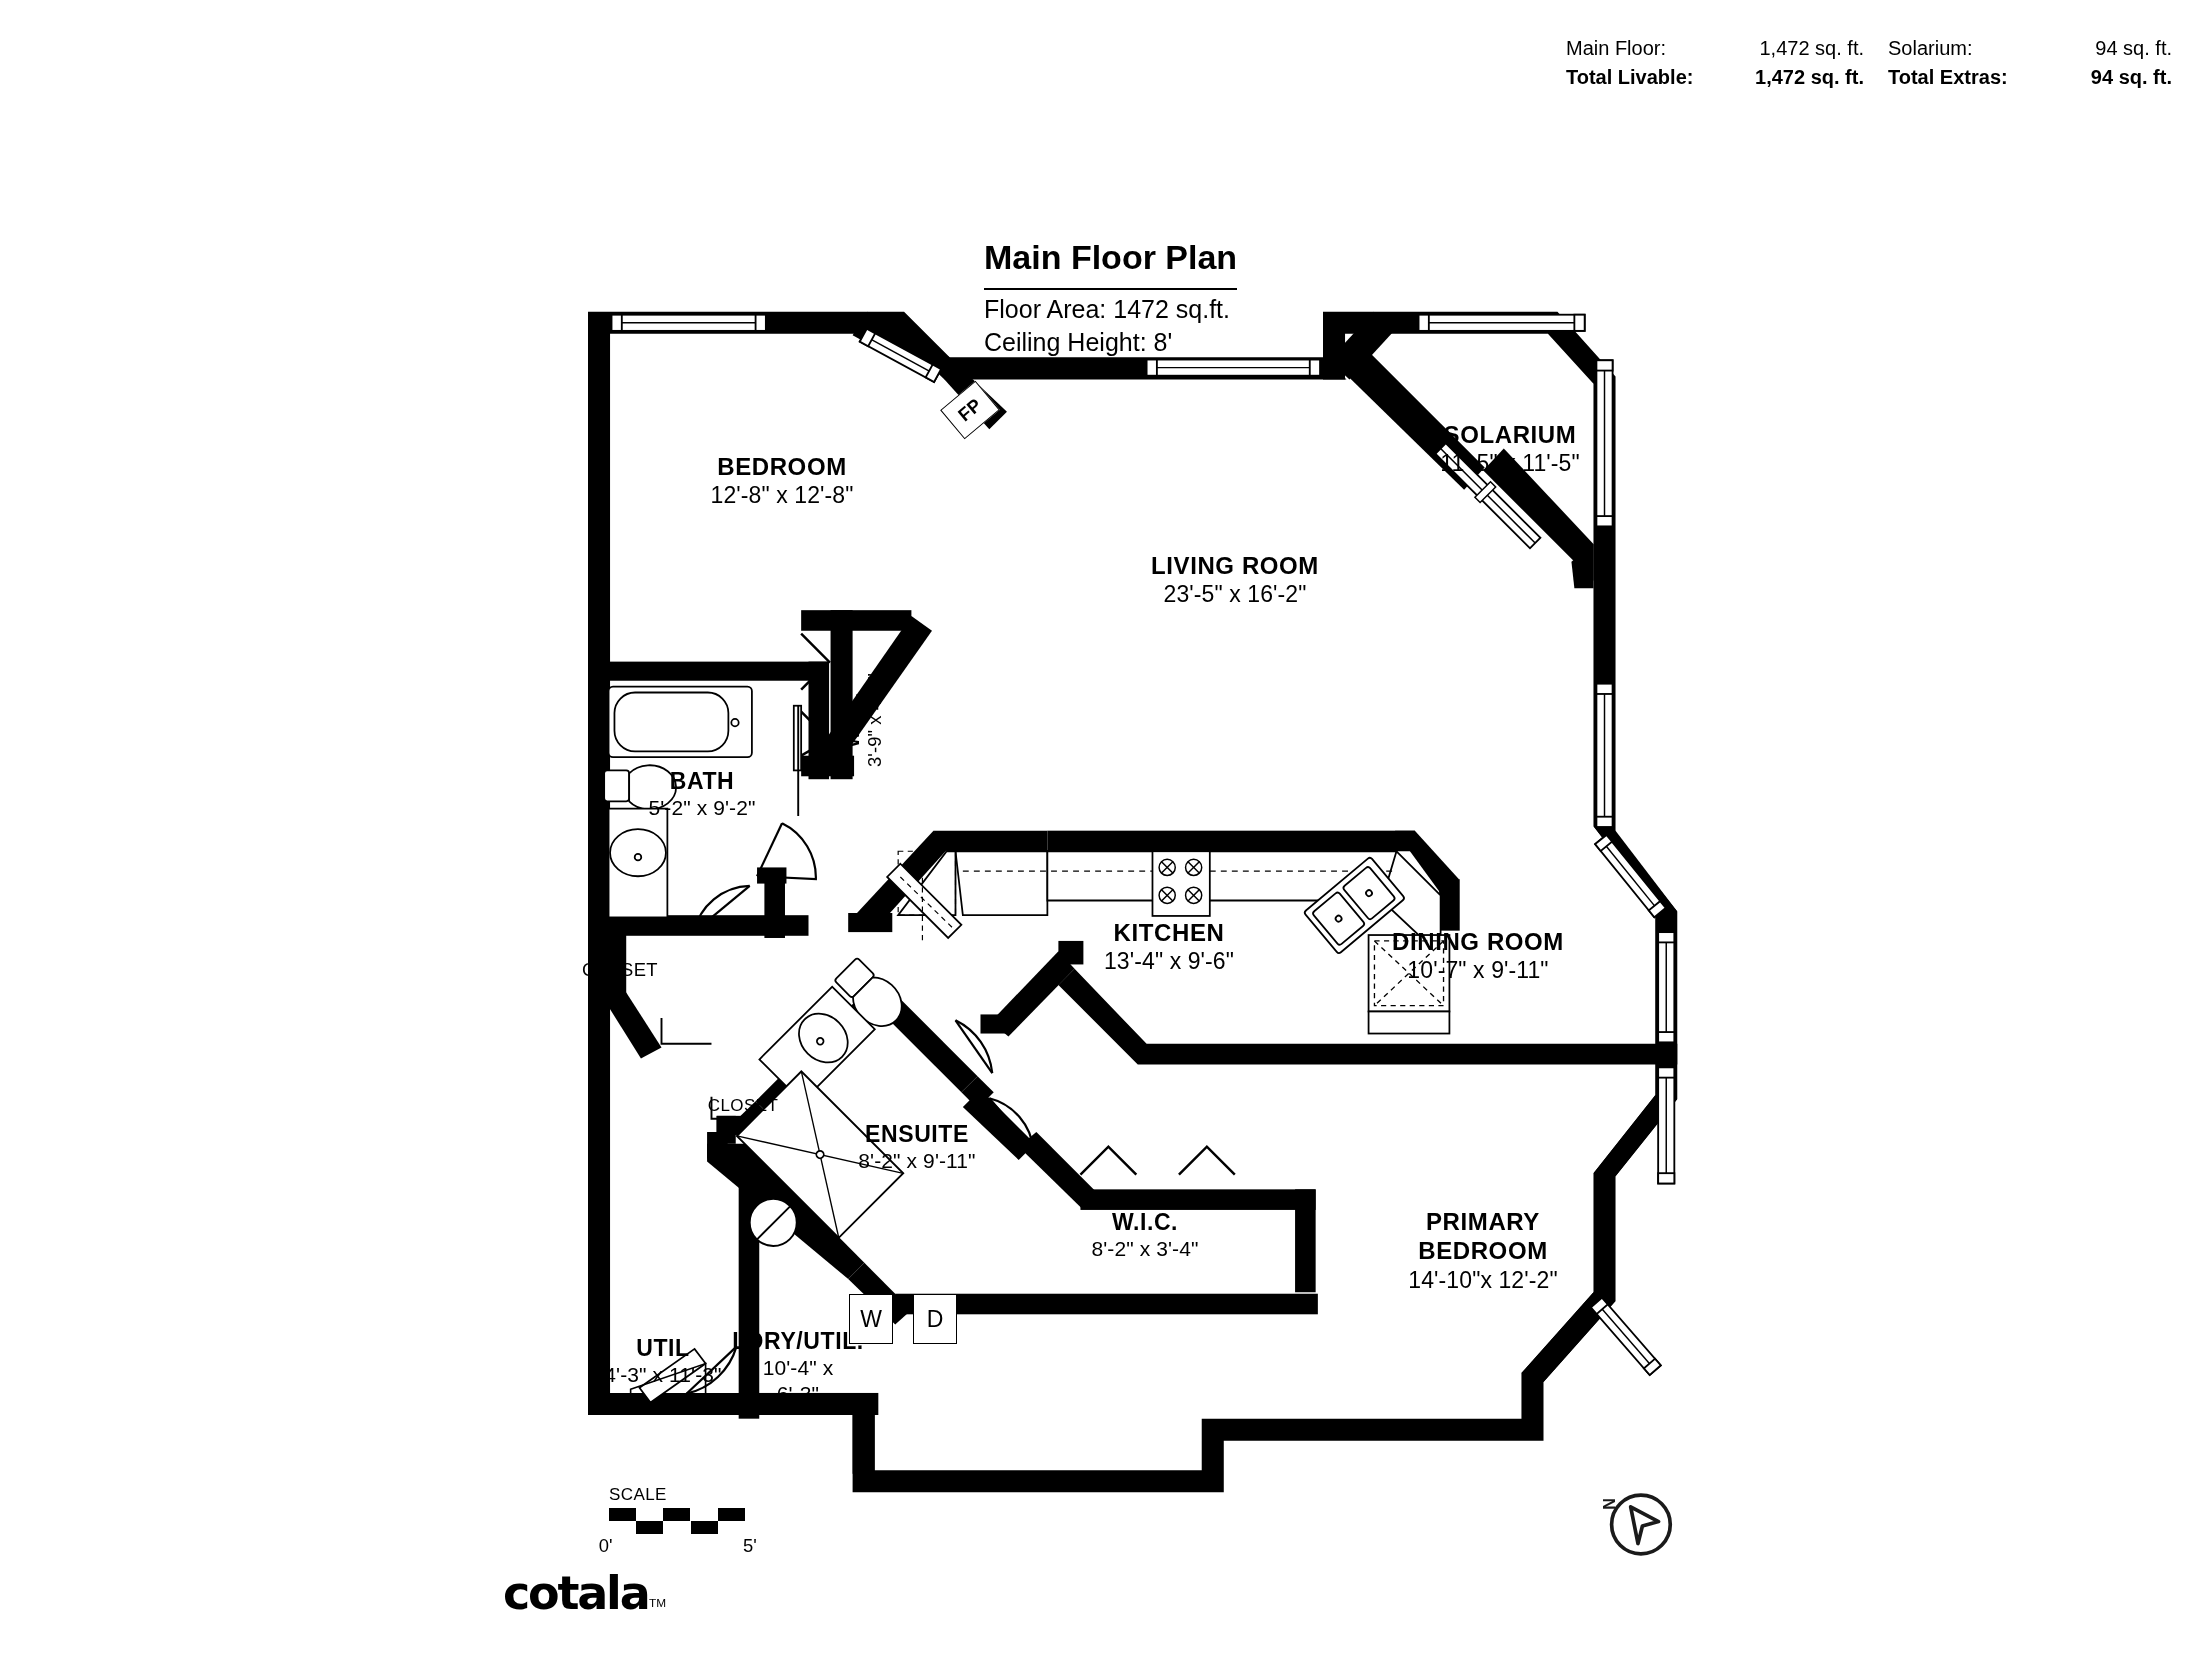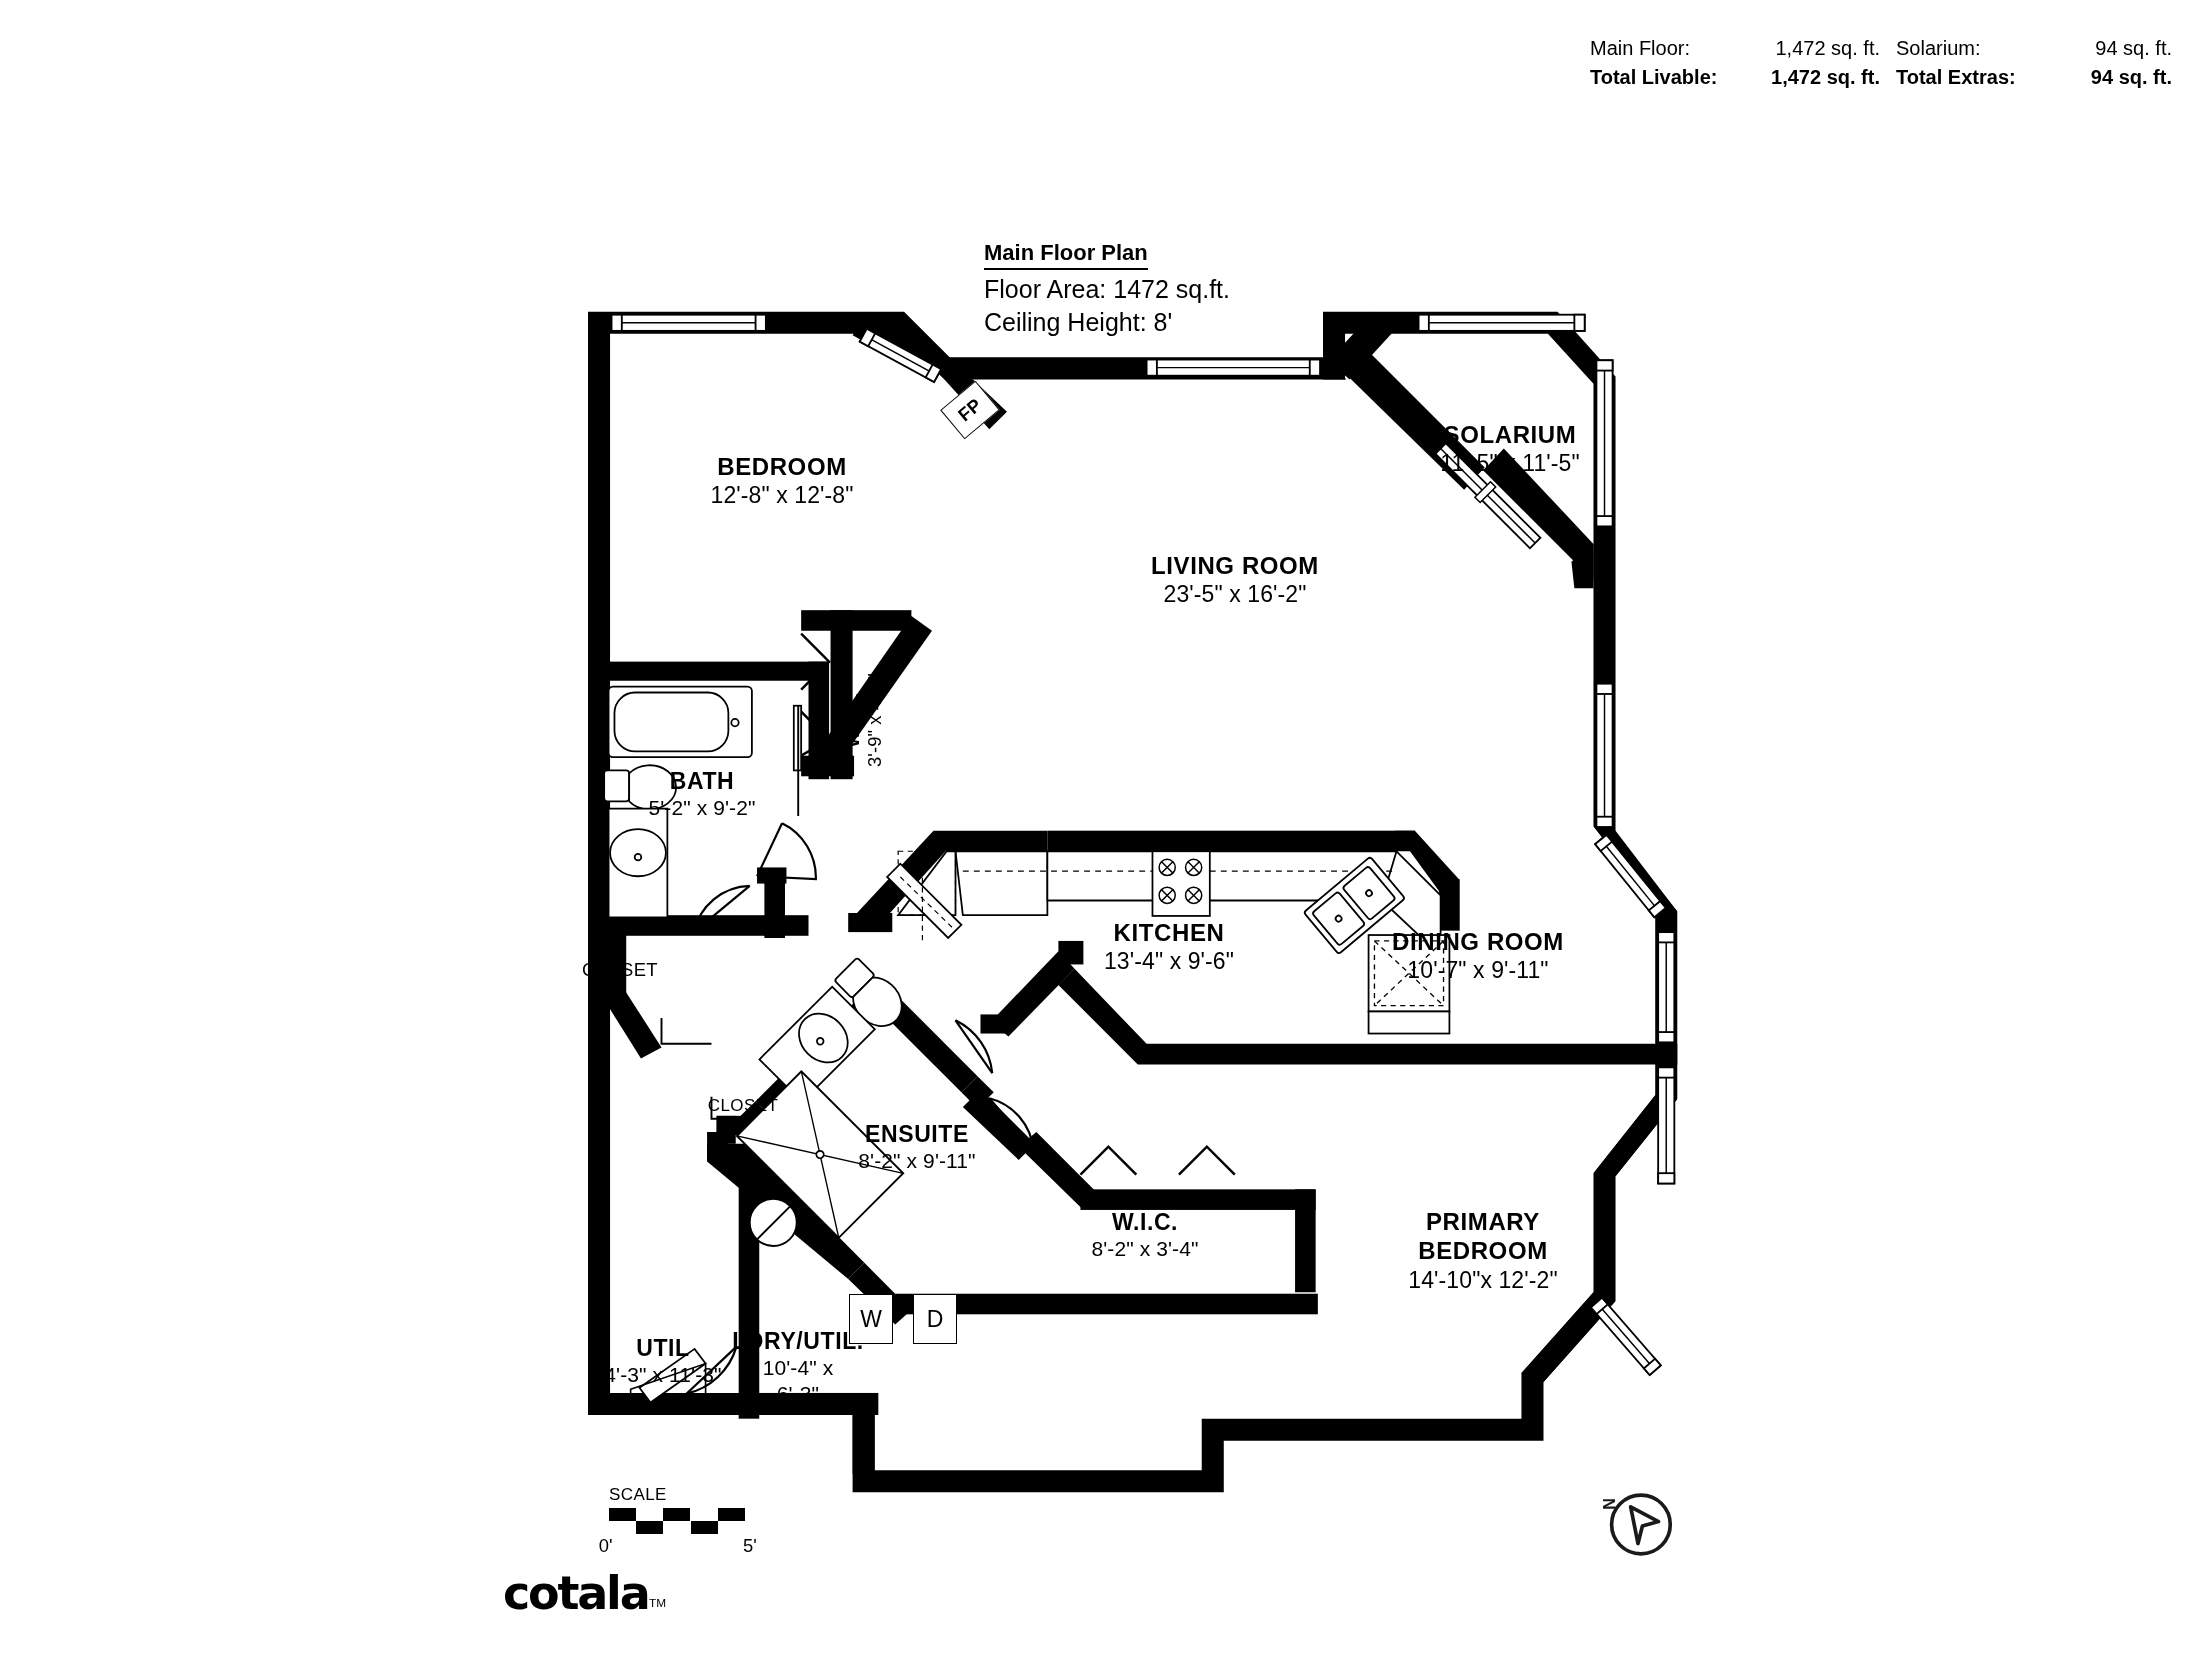--- a/index.html
+++ b/index.html
@@ -32,43 +32,43 @@
   }
   #header .summary {
     margin-top: 11.8px;
     font-size: 20px;
     line-height: 1.45;
     white-space: nowrap;
   }
   #header .summary .row {
     display: flex;
     justify-content: flex-start;
-    gap: 0px;
+    gap: 8px;
   }
   #header .summary .c1 { width: 158px; text-align: left; }
   #header .summary .c2 { width: 132px; text-align: right; padding-right: 16px;}
   #header .summary .c3 { width: 158px; text-align: left; }
   #header .summary .c4 { width: 118px; text-align: right; }
   #header .summary .bold { font-weight: bold; }
 
   
   #plan-title {
     position: absolute;
     left: 984px;
     top: 235px;
     font-size: 25px;
     line-height: 1.32;
     white-space: nowrap;
   }
   #plan-title .t {
     font-weight: bold;
-    font-size: 22px;
+    font-size: 34px;
     display: inline-block;
     border-bottom: 2.2px solid #000;
-    padding-bottom: 1px;
+    padding-bottom: 8px;
     margin-bottom: 2.9px;
   }
 
   
   #plan-svg {
     position: absolute;
     left: 0;
     top: 0;
     width: 2205px;
     height: 1654px;

